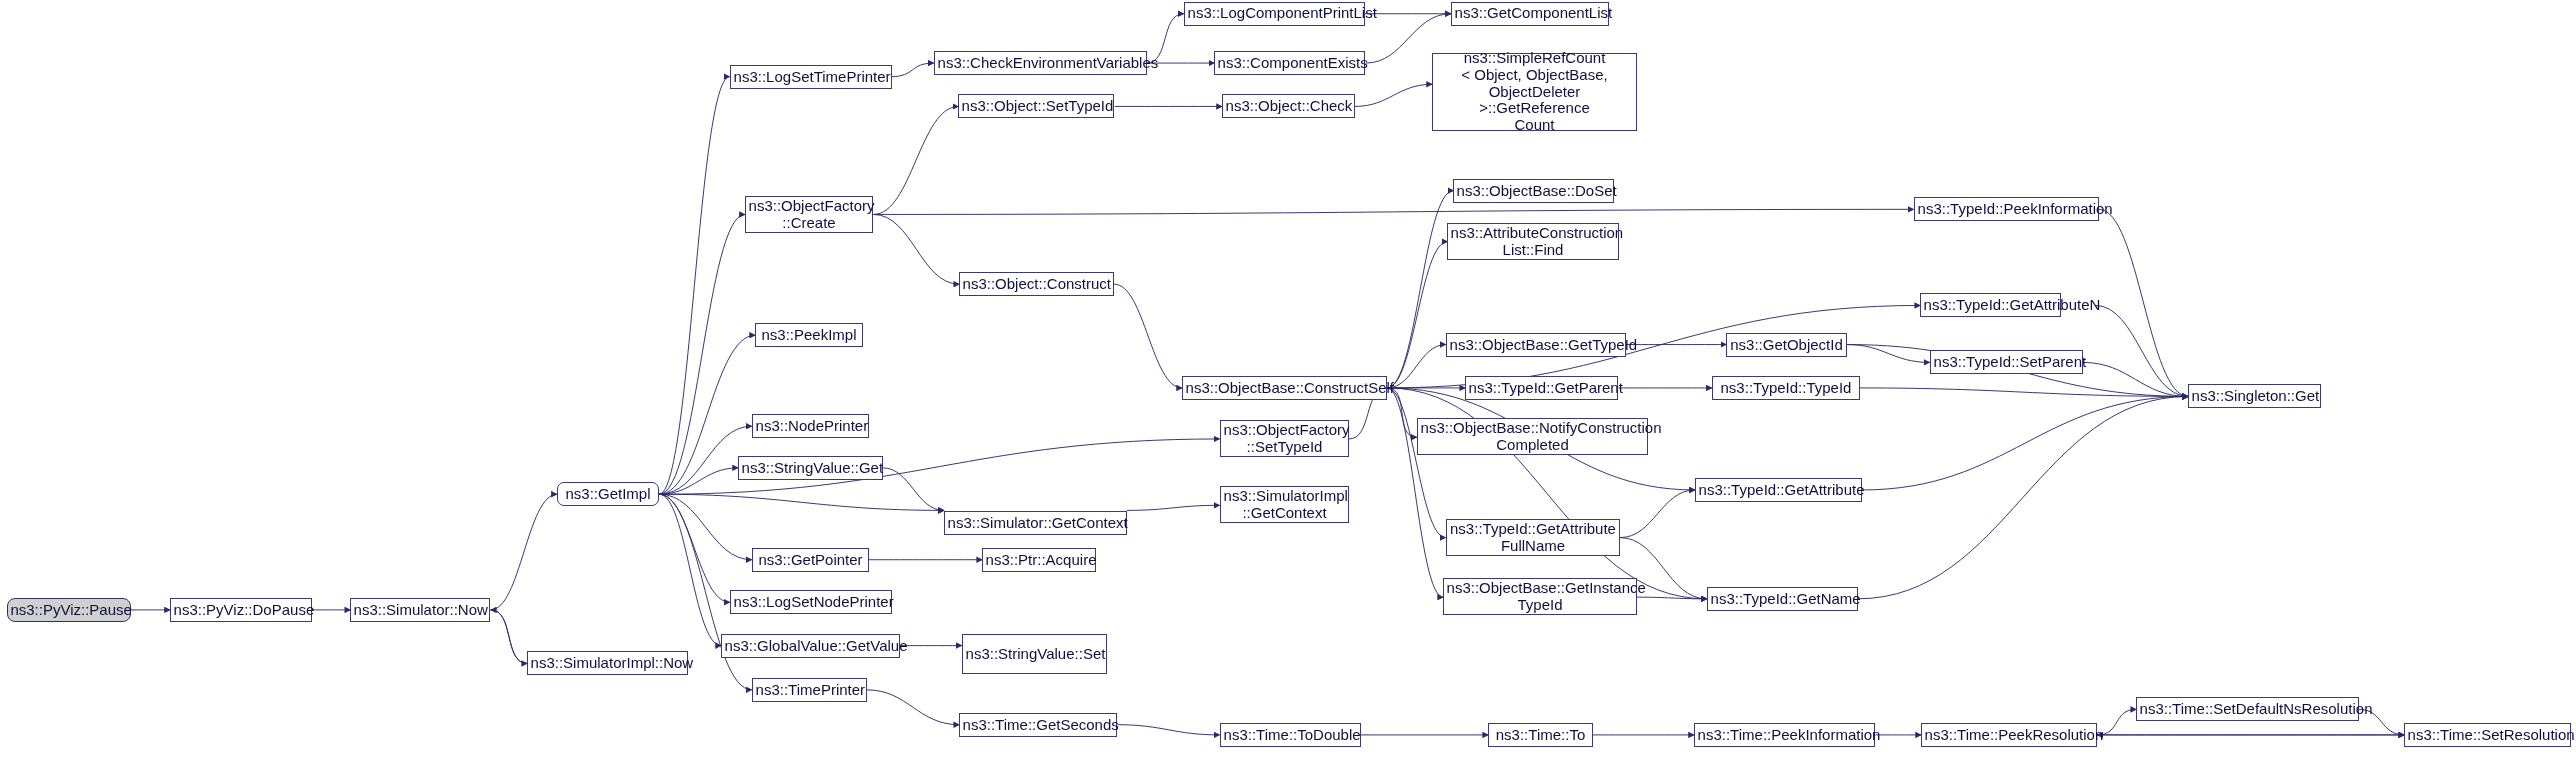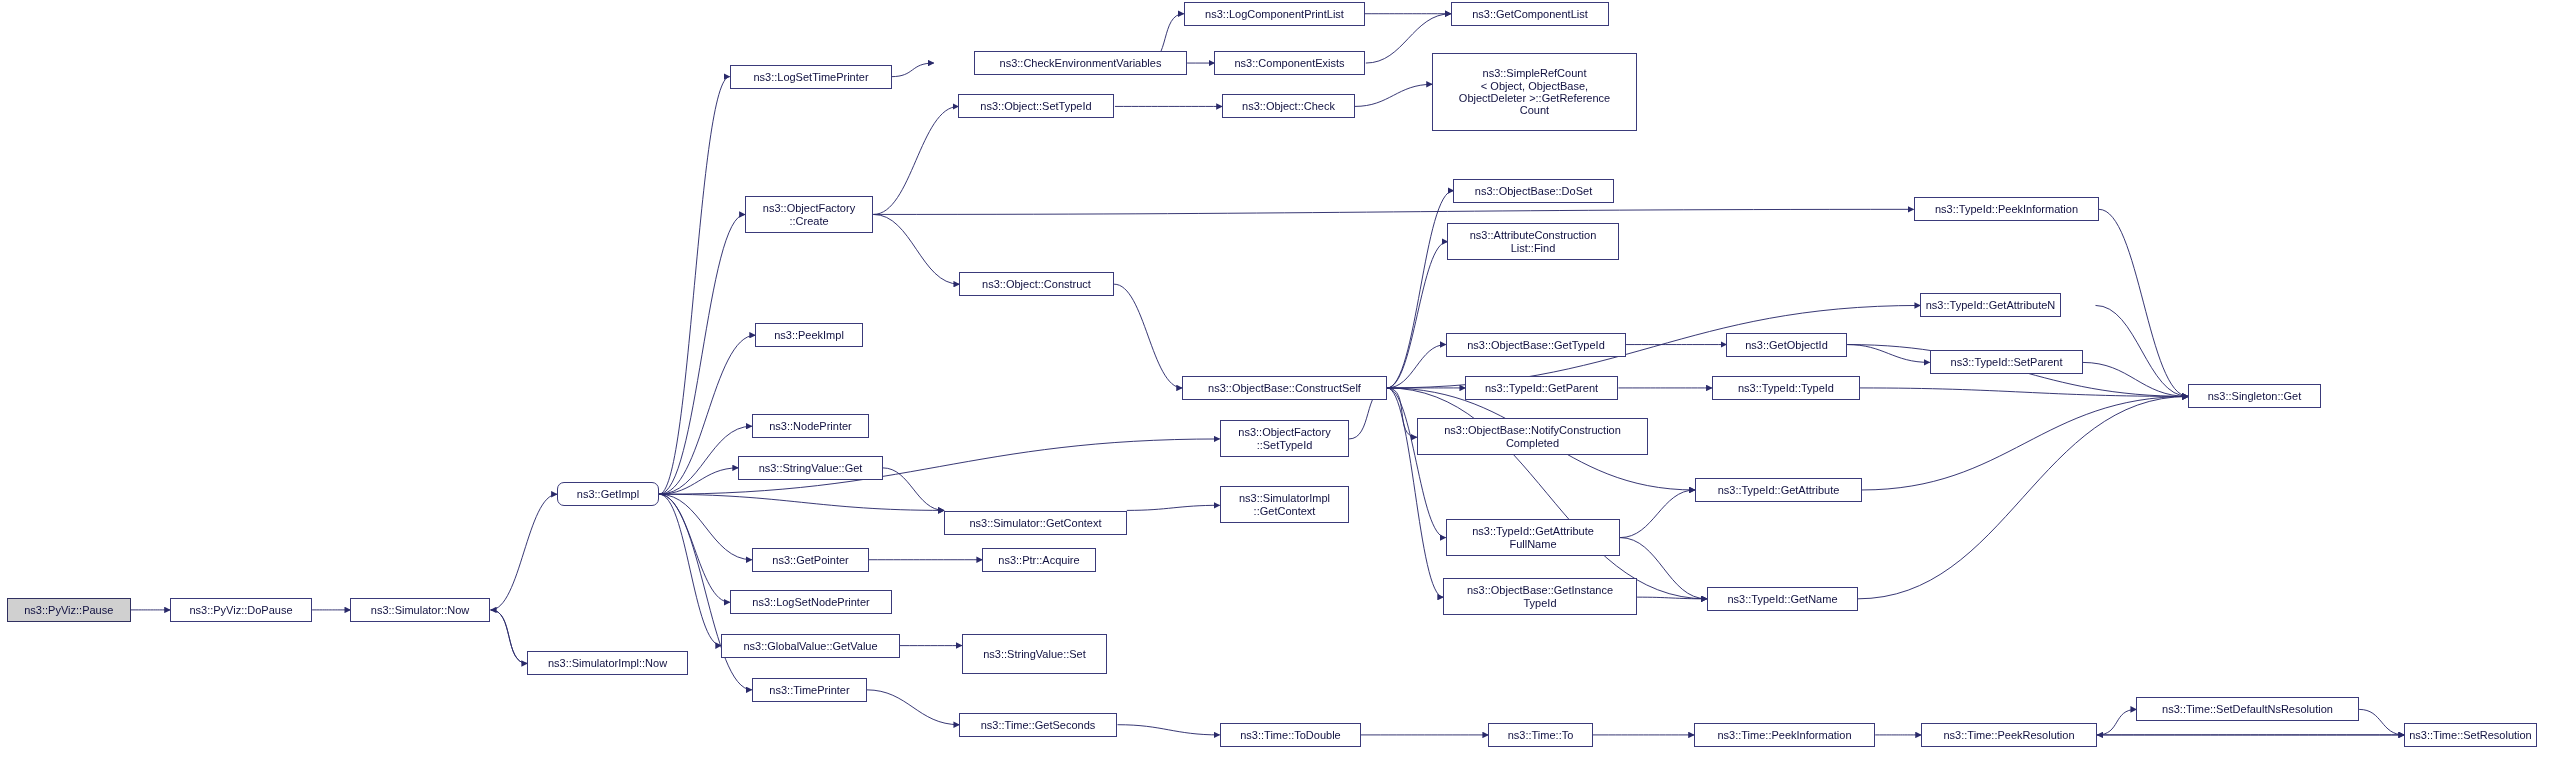--- a/index.html
+++ b/index.html
@@ -1,21 +1,21 @@
 <!DOCTYPE html>
 <html style="font-size:13.6px"><head>
 <meta charset="utf-8">
 <style>
   html,body{margin:0;padding:0;background:#ffffff;}
   #canvas{position:relative;width:2576px;height:758px;background:#ffffff;
           font-family:"Liberation Sans", sans-serif;overflow:hidden;}
   .node{position:absolute;box-sizing:border-box;border:0.9px solid #3a3a7a;
         background:#ffffff;color:#101040;display:flex;align-items:center;
         justify-content:center;text-align:center;line-height:1.12;
-        font-size:11px;letter-spacing:0;padding:0.9px 2.6px;}
+        font-size:15px;letter-spacing:0;padding:0.9px 2.6px;}
   .node.root{background:#d0d0d0;border-color:#303060;}
   svg.edges{position:absolute;left:0;top:0;width:2576px;height:758px;
             pointer-events:none;}
   .node span{display:block;width:100%;white-space:pre-line;}
 </style>
 </head>
 <body>
 
 <div id="canvas">
   <svg class="edges" id="edge-layer" viewBox="0 0 3029 891" width="2576" height="758">
@@ -83,21 +83,21 @@
       <path d="M 1314 852 C 1368 852, 1380 864, 1434 864" fill="none" stroke="#2a2a6a" stroke-width="1.1" marker-end="url(#arrow)"></path>
       <path d="M 1600 864 C 1667.5 864, 1682.5 864, 1750 864" fill="none" stroke="#2a2a6a" stroke-width="1.1" marker-end="url(#arrow)"></path>
       <path d="M 1873 864 C 1926.55 864, 1938.45 864, 1992 864" fill="none" stroke="#2a2a6a" stroke-width="1.1" marker-end="url(#arrow)"></path>
       <path d="M 2205 864 C 2233 864, 2231 864, 2259 864" fill="none" stroke="#2a2a6a" stroke-width="1.1" marker-end="url(#arrow)"></path>
       <path d="M 2466 864 C 2494 864, 2484 834, 2512 834" fill="none" stroke="#2a2a6a" stroke-width="1.1" marker-end="url(#arrow)"></path>
       <path d="M 2466 864 C 2628.45 864, 2664.55 864, 2827 864" fill="none" stroke="#2a2a6a" stroke-width="1.1" marker-end="url(#arrow)"></path>
       <path d="M 2774 834 C 2802 834, 2799 864, 2827 864" fill="none" stroke="#2a2a6a" stroke-width="1.1" marker-end="url(#arrow)"></path>
       <path d="M 2827 864 C 2664.55 864, 2628.45 864, 2466 864" fill="none" stroke="#2a2a6a" stroke-width="1.1" marker-end="url(#arrow)"></path>
     </svg>
   <div id="node-layer">
-      <div class="node root" style="left: 6.8px; top: 598px; width: 124px; height: 24px;">
+      <div class="node root" style="left: 6.8px; top: 598px; width: 124px; height: 24px; border-radius: 8px;">
         <span>ns3::PyViz::Pause</span>
       </div>
       <div class="node" style="left: 170px; top: 598px; width: 142px; height: 24px;">
         <span>ns3::PyViz::DoPause</span>
       </div>
       <div class="node" style="left: 350px; top: 598px; width: 140px; height: 24px;">
         <span>ns3::Simulator::Now</span>
       </div>
       <div class="node" style="left: 527px; top: 651px; width: 161px; height: 24px;">
         <span>ns3::SimulatorImpl::Now</span>
@@ -126,21 +126,21 @@
       </div>
       <div class="node" style="left: 730px; top: 590px; width: 162px; height: 24px;">
         <span>ns3::LogSetNodePrinter</span>
       </div>
       <div class="node" style="left: 721px; top: 634px; width: 179px; height: 24px;">
         <span>ns3::GlobalValue::GetValue</span>
       </div>
       <div class="node" style="left: 752px; top: 678px; width: 115px; height: 24px;">
         <span>ns3::TimePrinter</span>
       </div>
-      <div class="node" style="left: 934px; top: 51px; width: 213px; height: 24px; margin-left: 40px;">
+      <div class="node" style="left: 934px; top: 51px; width: 213px; height: 24px;">
         <span>ns3::CheckEnvironmentVariables</span>
       </div>
       <div class="node" style="left: 958px; top: 94px; width: 156px; height: 24px;">
         <span>ns3::Object::SetTypeId</span>
       </div>
       <div class="node" style="left: 959px; top: 272px; width: 155px; height: 24px;">
         <span>ns3::Object::Construct</span>
       </div>
       <div class="node" style="left: 944px; top: 498px; width: 183px; height: 24px; margin-top: 13px;">
         <span>ns3::Simulator::GetContext</span>
@@ -240,18 +240,18 @@
       </div>
       <div class="node" style="left: 1694px; top: 723px; width: 181px; height: 24px;">
         <span>ns3::Time::PeekInformation</span>
       </div>
       <div class="node" style="left: 1921px; top: 723px; width: 176px; height: 24px;">
         <span>ns3::Time::PeekResolution</span>
       </div>
       <div class="node" style="left: 2136px; top: 697px; width: 223px; height: 24px;">
         <span>ns3::Time::SetDefaultNsResolution</span>
       </div>
-      <div class="node" style="left: 2404px; top: 723px; width: 133px; height: 24px;">
+      <div class="node" style="left: 2404px; top: 723px; width: 167px; height: 24px;">
         <span>ns3::Time::SetResolution</span>
       </div>
     </div>
 </div>
 
 
 </body></html>

